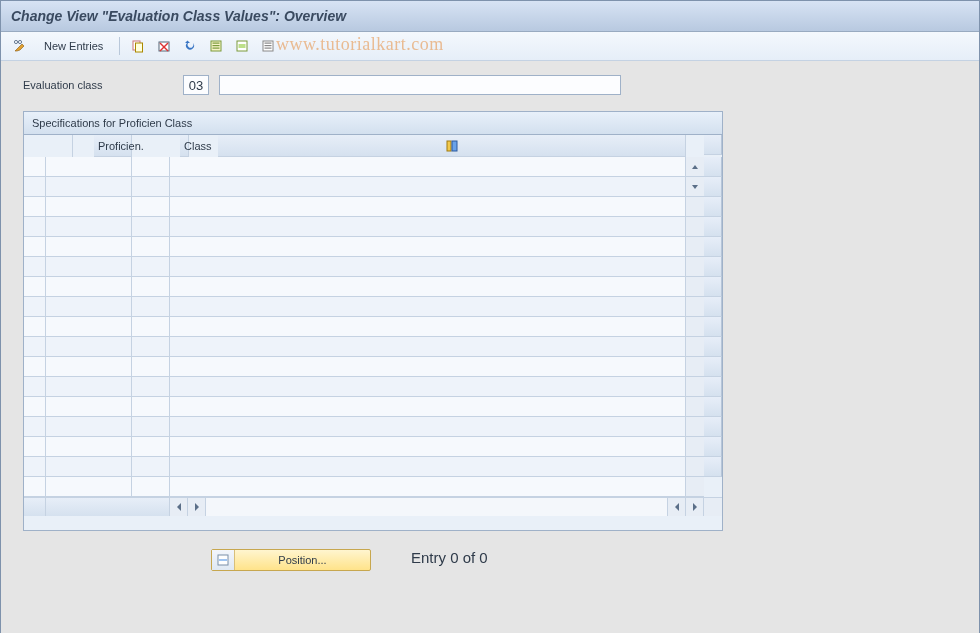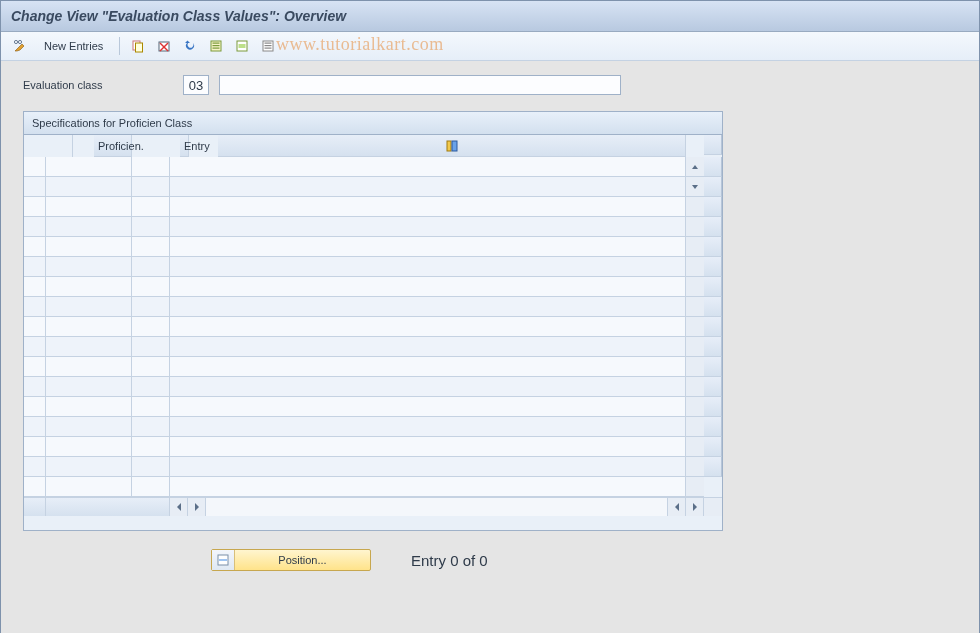--- a/index.html
+++ b/index.html
@@ -147,21 +147,21 @@
   .hspacer{ border-right:1px solid #c5d2e2; background:linear-gradient(#e7eef8,#d5e1ef); }
   .harrow{
     display:flex;align-items:center;justify-content:center;
     color:#5b6f88; background:#e7edf5; border-right:1px solid #c5d2e2;
   }
   .htrack{ background:#f4f7fb; border-right:1px solid #c5d2e2; }
   .panel-footer { height:14px; background:#e9f0f8; }
 
   
   .bottom-row {
-    display:flex; align-items:center; gap:40px;
+    display:flex; align-items:flex-start; gap:40px;
     margin: 18px 0 0 200px;
   }
   .pos-btn {
     display:flex; align-items:center;
     height:22px; width:160px;
     border:1px solid #c7a74f;
     background: linear-gradient(#fff5cf,#ffe38a);
     border-radius:2px;
     font-size:11px;
     box-sizing:border-box;
@@ -253,21 +253,21 @@
     </div>
 
     <div class="panel">
       <div class="panel-title">Specifications for Proficien Class</div>
 
       <div class="grid-wrap">
         <div class="grid" id="grid">
 
           <div class="gh sel"></div>
           <div class="gh">Proficien.</div>
-          <div class="gh">Entry</div>
+          <div class="gh">Class</div>
           <div class="gh sel">
             <div class="cfg-btn">
               <svg width="12" height="12" viewBox="0 0 12 12">
                 <rect x="1" y="1" width="4" height="10" fill="#f2c94c" stroke="#a07a10"></rect>
                 <rect x="6" y="1" width="5" height="10" fill="#6aa2e8" stroke="#2c5a9e"></rect>
               </svg>
             </div>
           </div>
           <div class="gh sel" style="border-right:none"></div>
 

